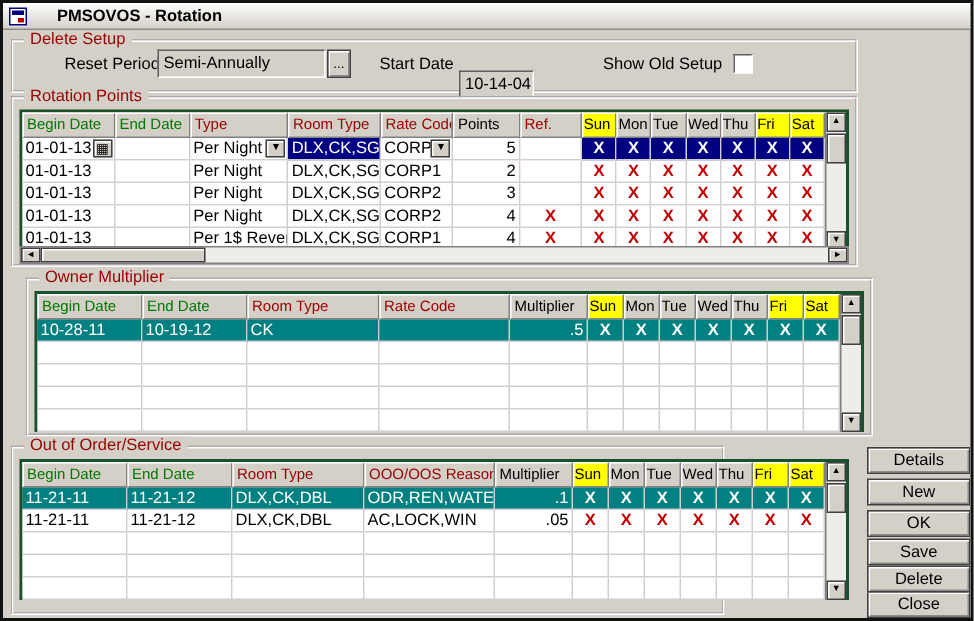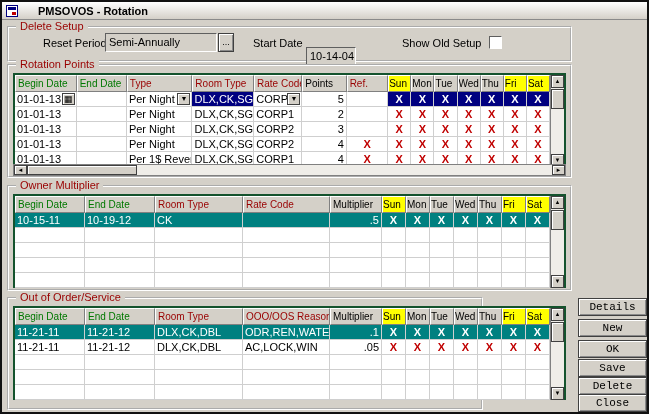--- a/index.html
+++ b/index.html
@@ -44,21 +44,21 @@
 
   .vscroll{width:16px;height:92px;display:flex;flex-direction:column;background:#efede8;border-left:1px solid #808080}
   .sbtn{height:13px;background:#d4d0c8;border:1px solid #404040;box-shadow:inset 1px 1px 0 #fff;font-size:6px;line-height:10px;text-align:center;color:#000}
   .strack{flex:1;position:relative}
   .sthumb{position:absolute;left:0;right:0;top:1px;height:20px;background:#d4d0c8;border:1px solid #404040;box-shadow:inset 1px 1px 0 #fff}
   .hscroll{position:absolute;height:12px;width:553px;display:flex;background:#efede8;border:1px solid #808080}
   .hbtn{width:13px;height:10px;background:#d4d0c8;border:1px solid #404040;box-shadow:inset 1px 1px 0 #fff;font-size:6px;line-height:8px;text-align:center;color:#000}
   .htrack{flex:1;position:relative}
   .hthumb{position:absolute;top:0;bottom:0;left:0;width:110px;background:#d4d0c8;border:1px solid #404040;box-shadow:inset 1px 1px 0 #fff}
 
-  .btn{position:absolute;left:576px;width:69px;height:18px;background:#d4d0c8;border:1px solid #404040;box-shadow:inset 1px 1px 0 #fff, inset -1px -1px 0 #8a8a8a;font-size:11px;font-family:Liberation Mono, monospace;color:#000;cursor:default}
+  .btn{position:absolute;left:576px;width:69px;height:18px;background:#d4d0c8;border:1px solid #404040;box-shadow:inset 1px 1px 0 #fff, inset -1px -1px 0 #8a8a8a;font-size:11px;font-family:Liberation Sans, sans-serif;color:#000;cursor:default}
 </style>
 </head>
 <body>
 
 <div class="app">
 
   <div class="titlebar">
     <span class="app-icon"></span>
     <span class="title">PMSOVOS - Rotation</span>
   </div>
@@ -205,41 +205,41 @@
 
     <div class="hscroll" style="left:4px;top:98px">
       <div class="hbtn">◄</div>
       <div class="htrack">
           <div class="hthumb"></div>
         </div>
       <div class="hbtn">►</div>
     </div>
   </div>
 
-  <div class="group" style="left:5px;top:183px;width:565px;height:106px">
+  <div class="group" style="left:15px;top:183px;width:565px;height:106px">
     <span class="legend">Owner Multiplier</span>
     <div class="table" style="left:4px;top:7px">
       <div class="grid">
         <div class="thead">
           <div class="th th-green om-begin">Begin Date</div>
           <div class="th th-green om-end">End Date</div>
           <div class="th th-red om-room">Room Type</div>
           <div class="th th-red om-rate">Rate Code</div>
           <div class="th om-mult">Multiplier</div>
           <div class="th c-day th-yellow">Sun</div>
           <div class="th c-day">Mon</div>
           <div class="th c-day">Tue</div>
           <div class="th c-day">Wed</div>
           <div class="th c-day">Thu</div>
           <div class="th c-day th-yellow">Fri</div>
           <div class="th c-day th-yellow">Sat</div>
         </div>
 
         <div class="trow row-teal">
-          <div class="td om-begin">10-15-11</div>
+          <div class="td om-begin">10-28-11</div>
           <div class="td om-end">10-19-12</div>
           <div class="td om-room">CK</div>
           <div class="td om-rate"></div>
           <div class="td om-mult num">.5</div>
           <div class="td c-day xcell">X</div>
           <div class="td c-day xcell">X</div>
           <div class="td c-day xcell">X</div>
           <div class="td c-day xcell">X</div>
           <div class="td c-day xcell">X</div>
           <div class="td c-day xcell">X</div>

